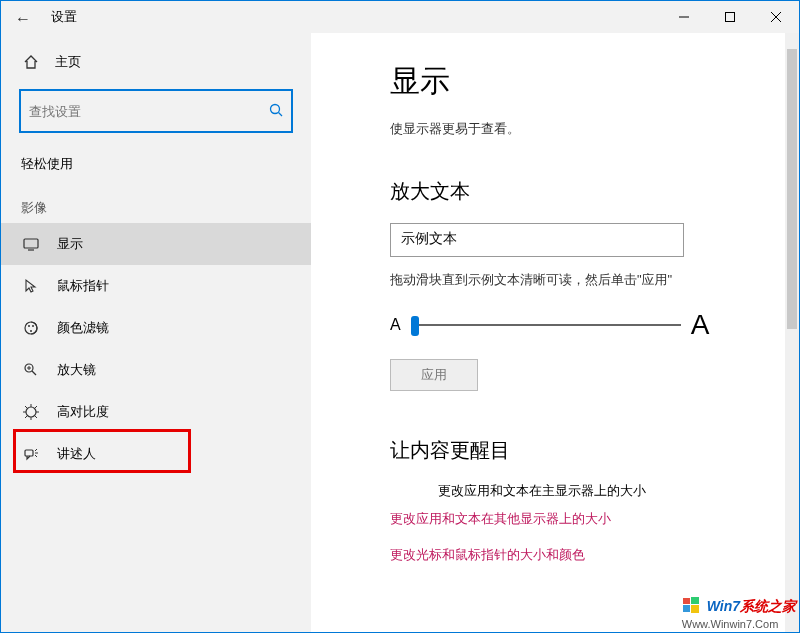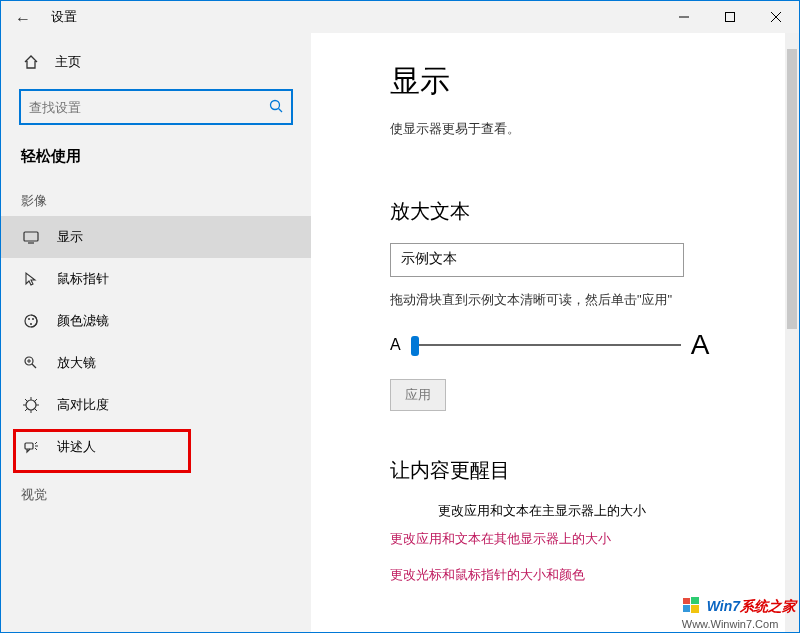--- a/index.html
+++ b/index.html
@@ -9,42 +9,42 @@
 .titlebar .back { width: 44px; text-align: center; font-size: 16px; color: #333; cursor: pointer; }
 .titlebar .title { font-size: 13px; color: #000; padding-left: 6px; }
 .titlebar .spacer { flex: 1; }
 .winbtn { width: 46px; height: 32px; display: flex; align-items: center; justify-content: center; font-size: 12px; color: #000; cursor: pointer; }
 .winbtn svg { width: 10px; height: 10px; }
 .body { display: flex; height: calc(100% - 32px); gap: 39px; }
 .sidebar { width: 310px; background: #f2f2f2; padding-top: 10px; position: relative; }
 .home-row { display: flex; align-items: center; padding: 10px 20px; cursor: pointer; font-size: 13px; }
 .home-row .icon { width: 20px; margin-right: 14px; display:flex; align-items:center; justify-content:center;}
 .search-wrap { margin: 8px 18px 0 18px; }
-.search-box { border: 2px solid #0078d7; height: 36px; display: flex; align-items: center; padding: 0 8px; background: #f2f2f2; }
+.search-box { border: 2px solid #0078d7; height: 44px; display: flex; align-items: center; padding: 0 8px; background: #f2f2f2; }
 .search-box input { border: none; outline: none; background: transparent; flex: 1; font-size: 13px; color: #666; }
 .search-box .sicon { color: #0078d7; font-size: 14px; }
-.section-title { font-weight: 700; font-size: 15px; padding: 22px 20px 8px 20px; }
+.section-title { font-weight: 400; font-size: 13px; padding: 22px 20px 8px 20px; }
 .cat-label { font-size: 13px; color: #555; padding: 18px 20px 6px 20px; }
 .nav-item { display: flex; align-items: center; padding: 12px 20px; font-size: 13px; color: #000; cursor: pointer; }
 .nav-item .nicon { width: 20px; margin-right: 16px; display:flex; align-items:center; justify-content:center; color:#333;}
 .nav-item.active { background: #d9d9d9; }
 .red-box { position: absolute; border: 3px solid #e60000; pointer-events: none; }
 .content { flex: 1; padding: 28px 40px 0 40px; position: relative; overflow: hidden; }
 .h1 { font-size: 30px; font-weight: 400; margin-bottom: 18px; }
-.sub { font-size: 13px; color: #333; margin-bottom: 60px; }
+.sub { font-size: 13px; color: #333; margin-bottom: 40px; }
 .h2 { font-size: 20px; font-weight: 400; margin-bottom: 18px; }
 .sample-box { border: 1px solid #999; width: 294px; height: 34px; padding: 6px 10px; font-size: 14px; margin-bottom: 14px; }
 .hint { font-size: 13px; color: #333; margin-bottom: 20px; }
 .slider-row { display: flex; align-items: center; gap: 10px; margin-bottom: 18px; }
 .smallA { font-size: 16px; }
 .bigA { font-size: 28px; }
 .slider { position: relative; width: 270px; height: 24px; }
 .slider .track { position: absolute; top: 11px; left: 0; right: 0; height: 2px; background: #666; }
 .slider .thumb { position: absolute; left: 0; top: 3px; width: 8px; height: 20px; background: #0078d7; border-radius: 3px; }
-.apply-btn { border: 1px solid #bbb; background: #eee; padding: 6px 14px; font-size: 13px; color: #777; cursor: default; margin-bottom: 46px; display: inline-block; }
+.apply-btn { border: 1px solid #bbb; background: #eee; padding: 6px 30px; font-size: 13px; color: #777; cursor: default; margin-bottom: 46px; display: inline-block; }
 .dropdown { border: 1px solid #999; width: 290px; height: 36px; display: flex; align-items: center; justify-content: space-between; padding: 0 12px; font-size: 13px; margin-bottom: 20px; cursor: pointer; }
 .dropdown .chev { font-size: 11px; color: #555; }
 .link { color: #be185d; font-size: 13px; margin-bottom: 18px; cursor: pointer; display: block; }
 .field-label { font-size: 13px; margin-bottom: 10px; margin-left: 48px; }
 .scrollbar { position: absolute; right: 0; top: 0; width: 14px; height: 100%; background: #f0f0f0; }
 .scrollbar .thumb { position: absolute; top: 16px; left: 2px; width: 10px; height: 280px; background: #c8c8c8; }
 .watermark { position: absolute; right: 8px; bottom: 6px; font-size: 11px; text-align: left; line-height: 1.2; pointer-events:none; }
 .watermark .l1 { color: #d00; font-style: italic; font-weight: bold; font-size: 14px; }
 .watermark .l1 b { color: #0a65c2; }
 .watermark .l2 { color: #555; }
@@ -160,21 +160,20 @@
               <rect x="2" y="4" width="8" height="6" rx="1" fill="none" stroke="#333" stroke-width="1.2"></rect>
               <path d="M4 10 L4 13 L7 10" fill="none" stroke="#333" stroke-width="1.2"></path>
               <line x1="12" y1="5" x2="14" y2="3" stroke="#333"></line>
               <line x1="12" y1="7" x2="15" y2="7" stroke="#333"></line>
               <line x1="12" y1="9" x2="14" y2="11" stroke="#333"></line>
             </svg>
           </span>
         <span>讲述人</span>
       </div>
 
-      <div class="cat-label">视觉</div>
 
       <div class="red-box" style="left:12px; top:396px; width:178px; height:44px;"></div>
     </div>
 
     <div class="content">
       <div class="h1">显示</div>
       <div class="sub">使显示器更易于查看。</div>
 
       <div class="h2">放大文本</div>
       <div class="sample-box">示例文本</div>

